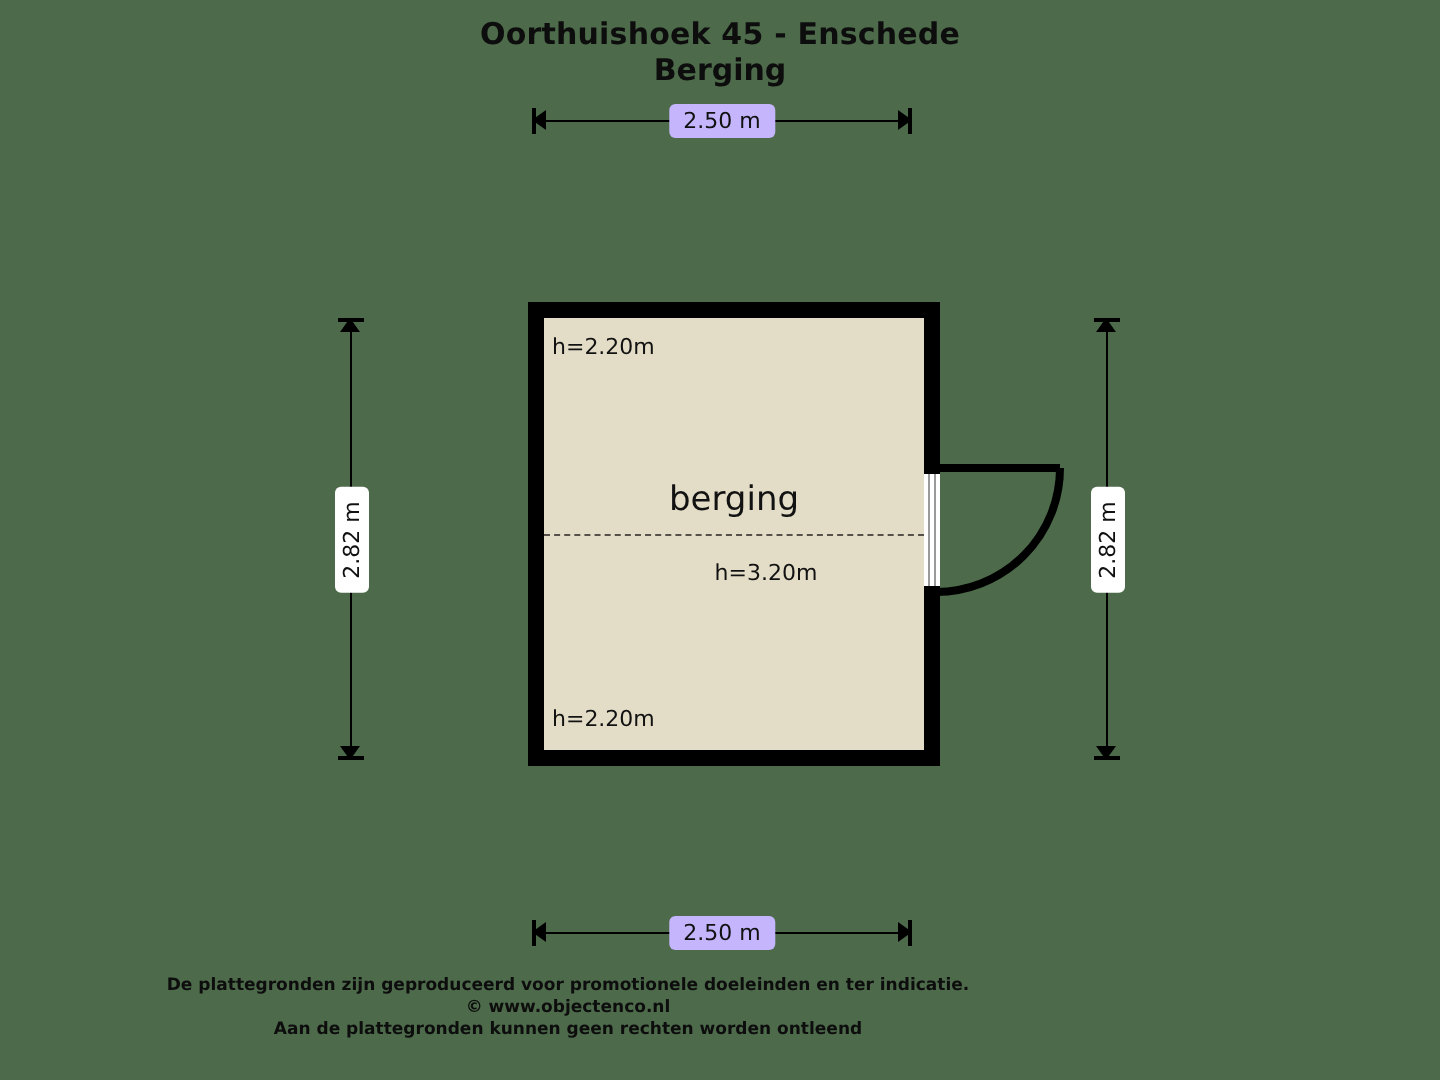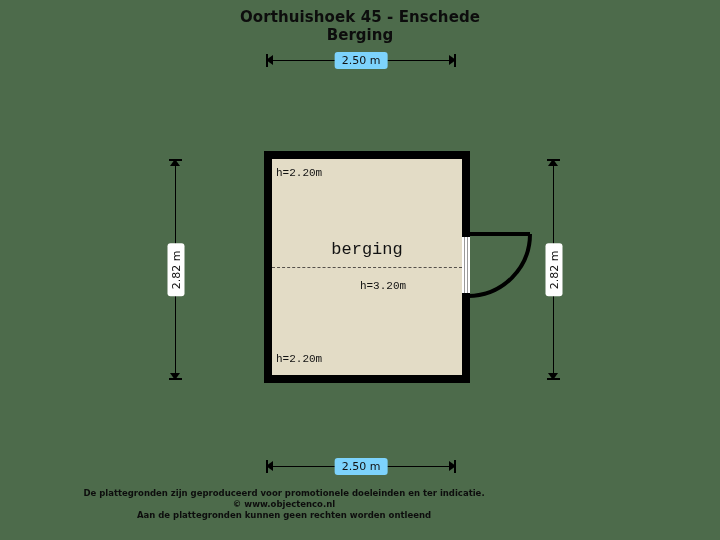--- a/index.html
+++ b/index.html
@@ -62,21 +62,20 @@
     height: 216px;
     background: #e3dcc6;
     box-sizing: border-box;
   }
 
   
   .room-label {
     position: absolute;
     color: #121212;
     white-space: nowrap;
-    font-family: Liberation Mono, monospace;
   }
   .h-top {
     left: 276px;
     top: 167px;
     font-size: 11px;
   }
   .h-bottom {
     left: 276px;
     top: 353px;
     font-size: 11px;
@@ -188,21 +187,21 @@
     height: 13px;
     border-left: 2px solid #000;
   }
   .dim-h .tick.left { left: 0; }
   .dim-h .tick.right { right: 0; }
   .dim-h .dlabel {
     position: absolute;
     left: 50%;
     top: 0;
     transform: translateX(-50%);
-    background: #7dd3fc;
+    background: #c4b5fd;
     border-radius: 3px;
     padding: 1px 7px;
     font-size: 11px;
     color: #111;
     line-height: 15px;
     white-space: nowrap;
   }
 
   .dim-top { left: 266px; top: 52px; width: 190px; }
   .dim-bottom { left: 266px; top: 458px; width: 190px; }

